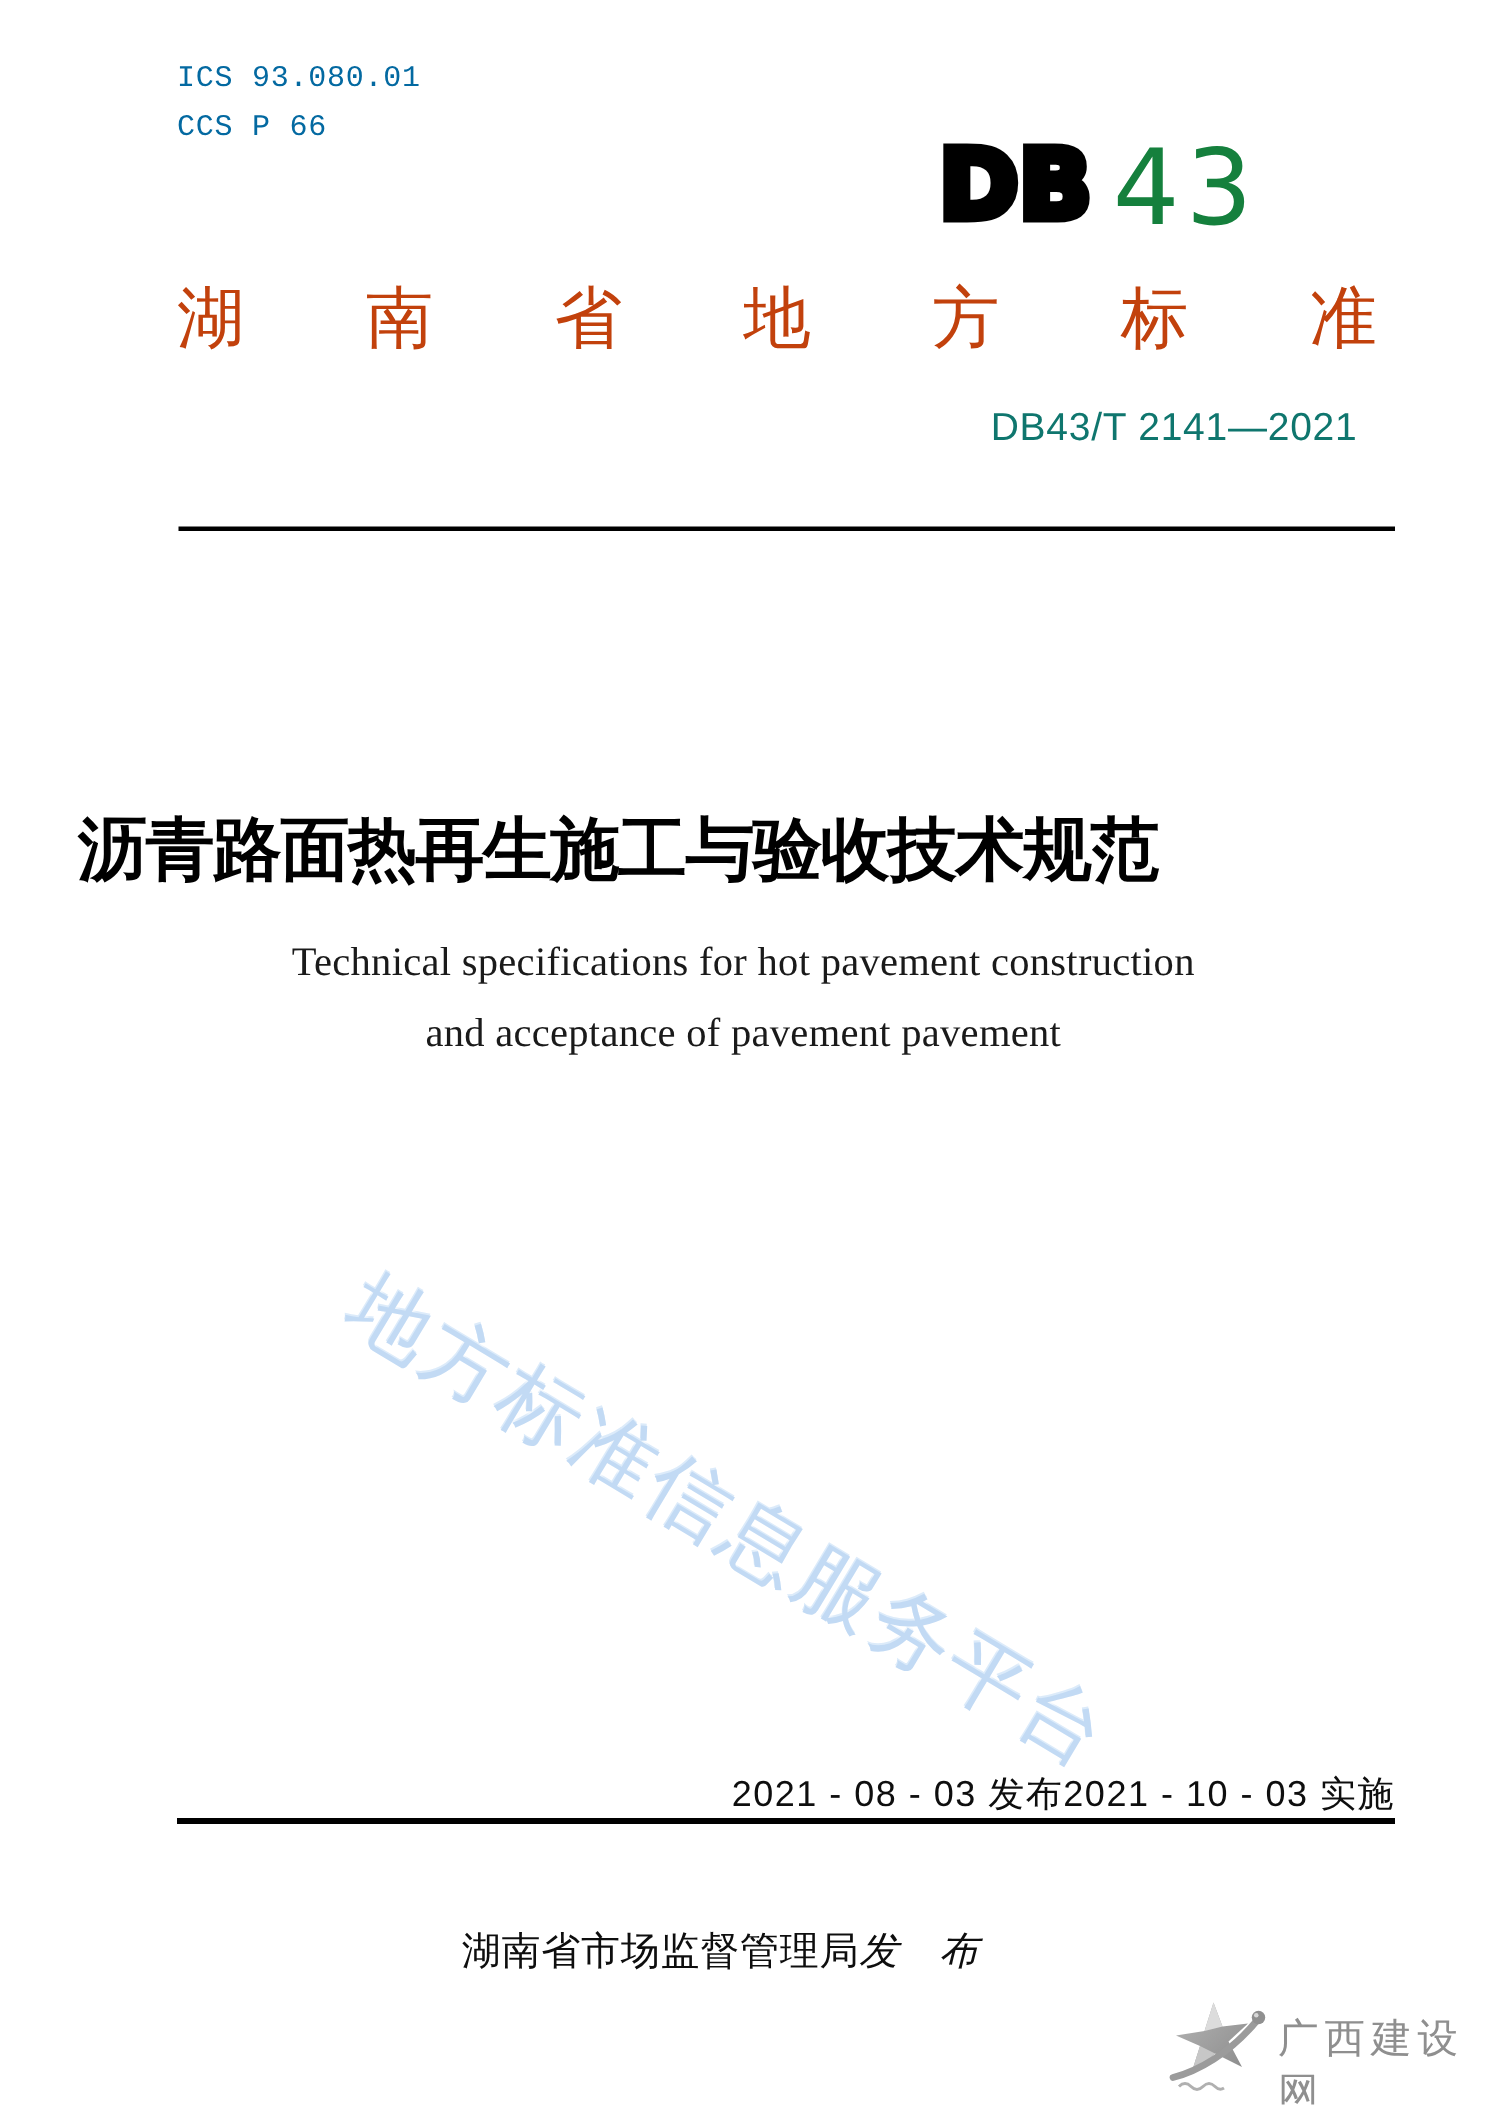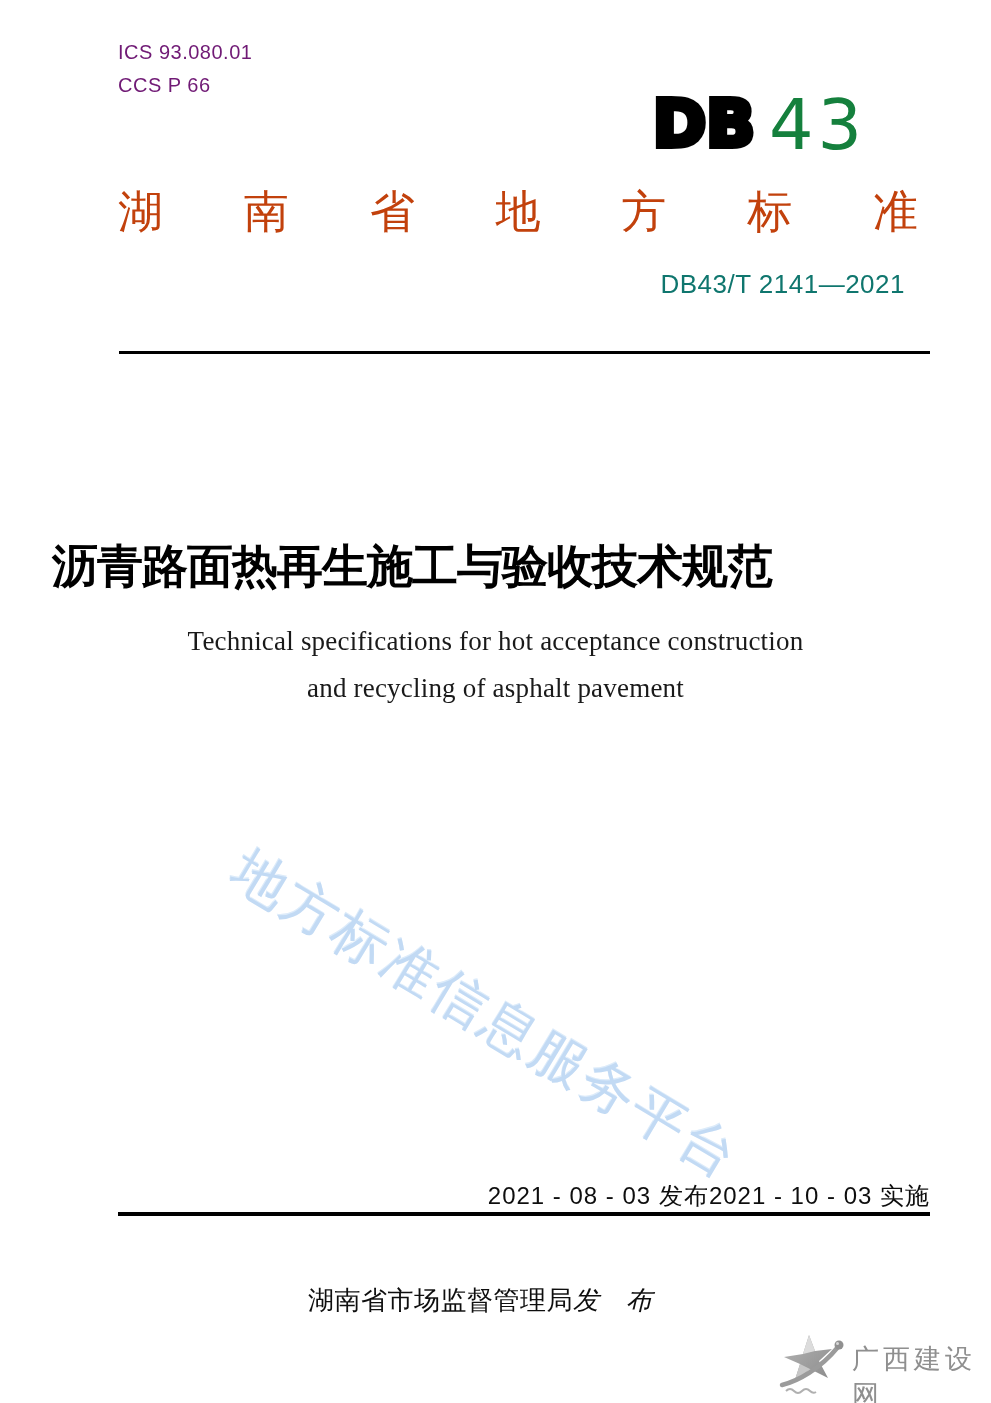--- a/index.html
+++ b/index.html
@@ -3,25 +3,25 @@
 <meta charset="utf-8">
 <style>
   html,body{margin:0;padding:0;background:#ffffff;}
   body{
     width:991px;height:1403px;position:relative;overflow:hidden;
     font-family:"Liberation Sans",sans-serif;color:#141414;
   }
   .abs{position:absolute;}
 
   
-  .code-block{left:118px;top:36px;font-family:Liberation Sans, sans-serif;
-    font-size:20px;line-height:33px;letter-spacing:.5px;color:#701a75;}
+  .code-block{left:118px;top:36px;font-family:Liberation Mono, monospace;
+    font-size:20px;line-height:33px;letter-spacing:.5px;color:#0369a1;}
 
   
-  .db-logo{left:653px;top:94px;display:flex;align-items:flex-start;}
+  .db-logo{left:626px;top:94px;display:flex;align-items:flex-start;}
   .db-logo .db{
     font-family:"DejaVu Sans",sans-serif;font-weight:bold;font-size:64px;line-height:60px;
     letter-spacing:0px;-webkit-text-stroke:6px #000;color:#000;
   }
   .db-logo .num{
     font-family:"DejaVu Sans",sans-serif;font-weight:normal;font-size:70px;line-height:62px;
     letter-spacing:4px;margin-left:14px;color:#15803d;
   }
 
   
@@ -82,22 +82,22 @@
   <span class="num">43</span>
 </div>
 
 <div class="abs header-title">湖 南 省 地 方 标 准</div>
 
 <div class="abs doc-number">DB43/T 2141—2021</div>
 
 <div class="abs rule-top"></div>
 
 <div class="abs title-cn">沥青路面热再生施工与验收技术规范</div>
-<div class="abs title-en l1">Technical specifications for hot acceptance construction</div>
-<div class="abs title-en l2">and recycling of asphalt pavement</div>
+<div class="abs title-en l1">Technical specifications for hot pavement construction</div>
+<div class="abs title-en l2">and acceptance of pavement pavement</div>
 
 <div class="abs watermark">地方标准信息服务平台</div>
 
 <div class="abs dates-row">
   <span>2021 - 08 - 03 发布</span>
   <span>2021 - 10 - 03 实施</span>
 </div>
 <div class="abs rule-bottom"></div>
 
 <div class="abs publisher-row">

